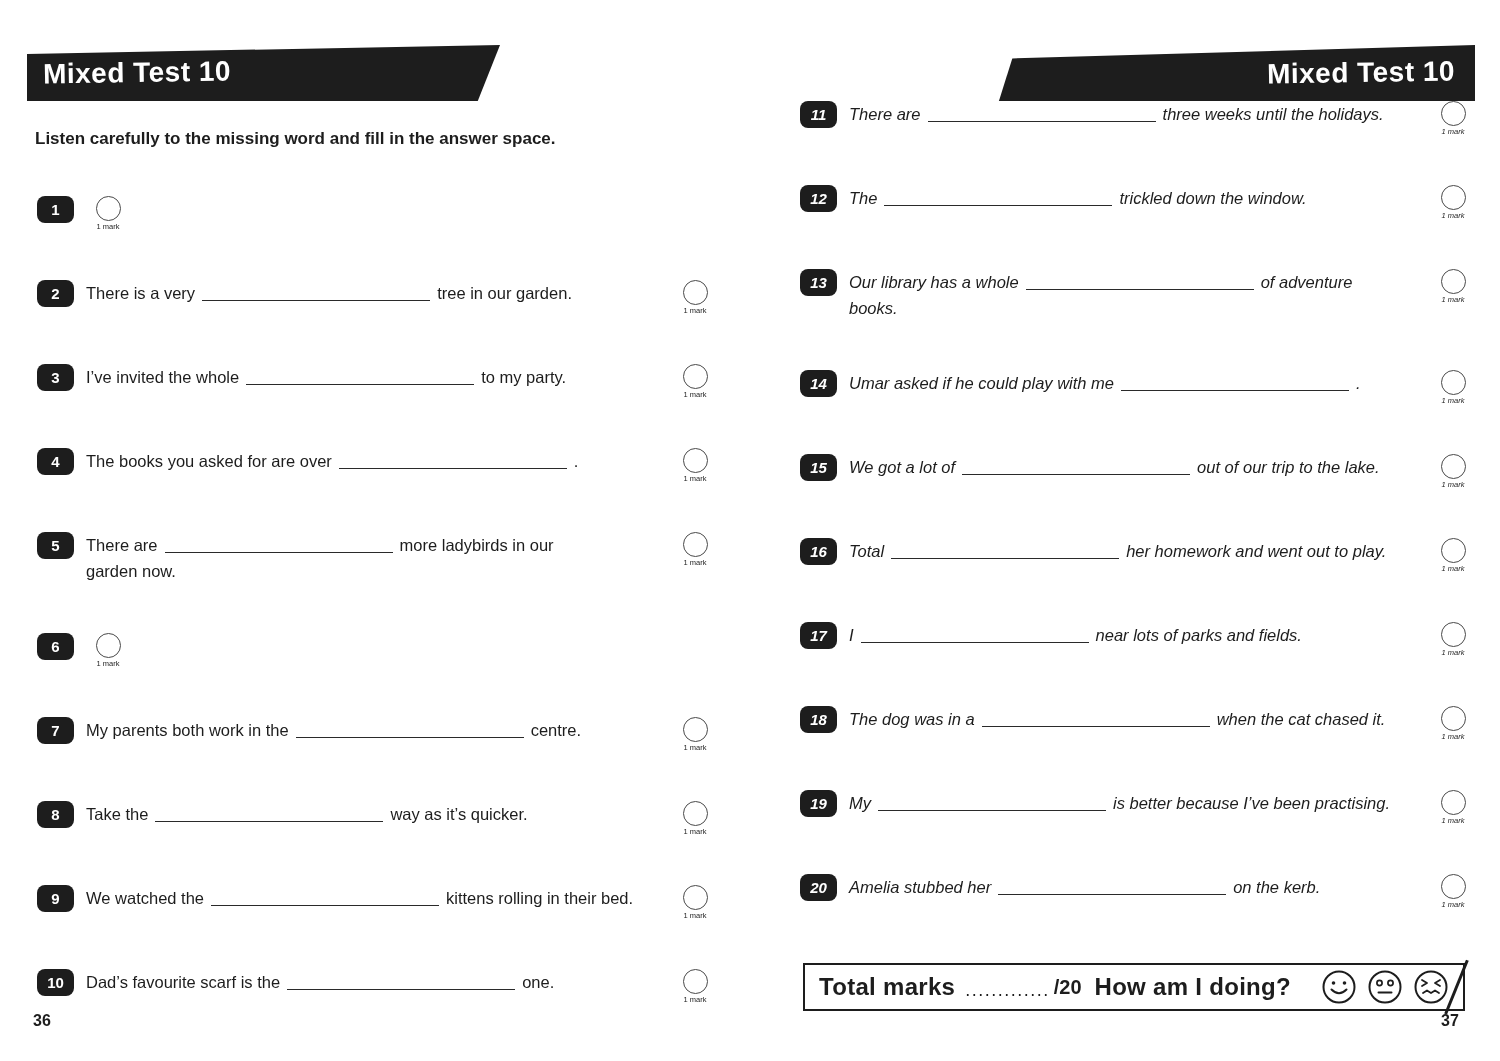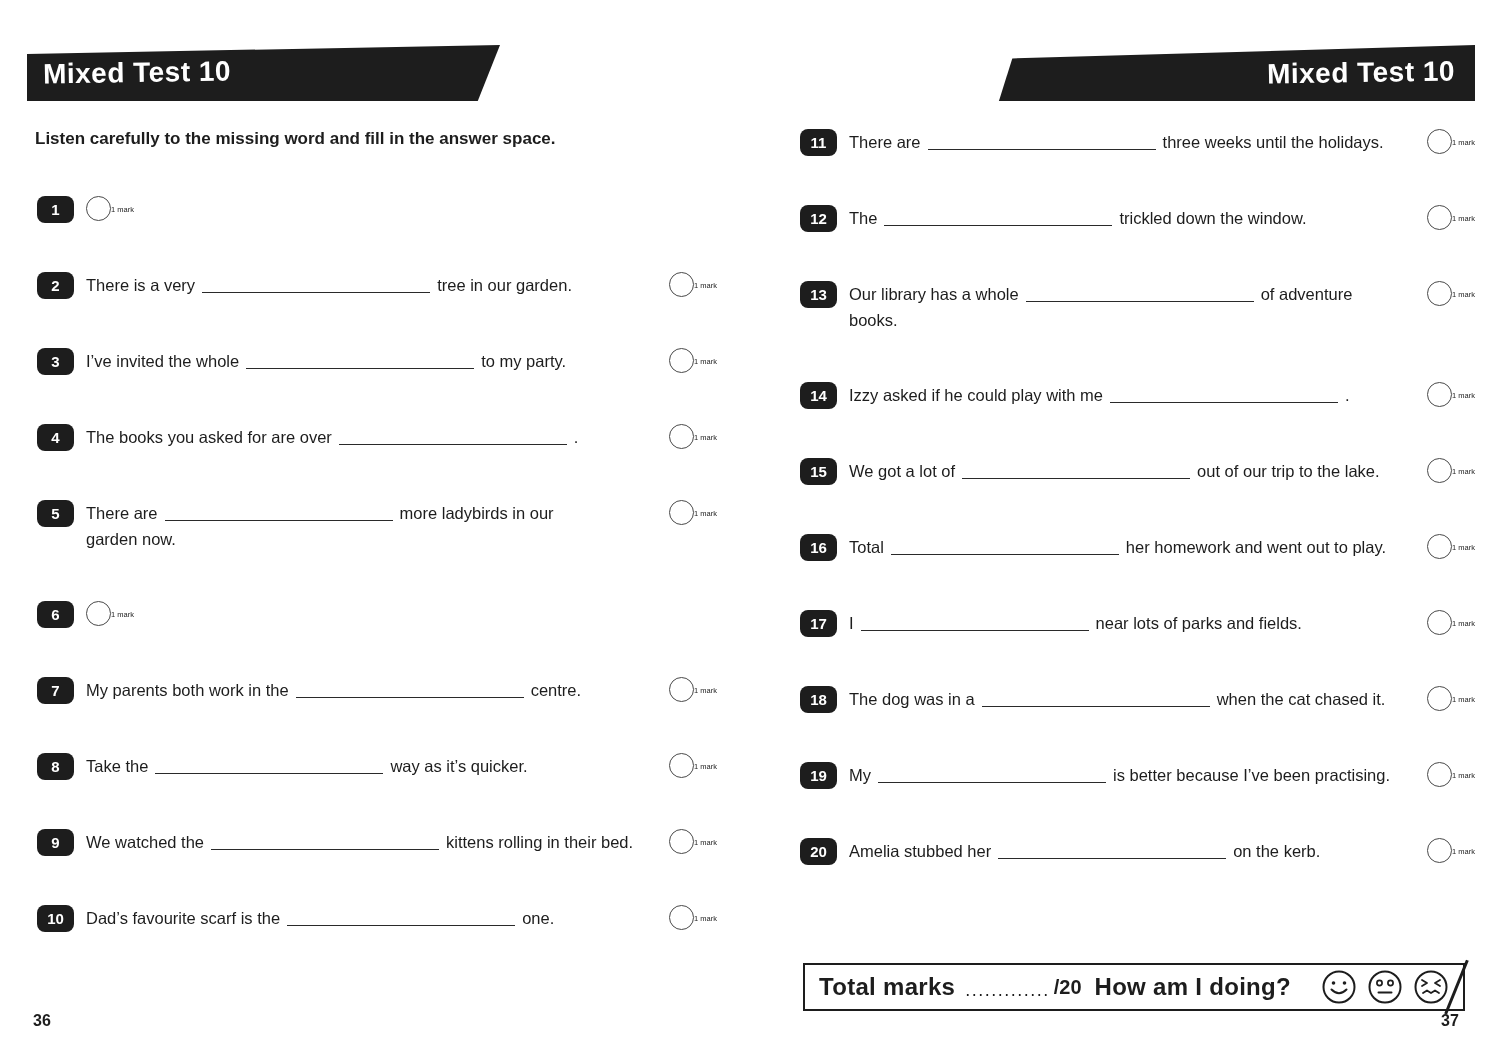--- a/index.html
+++ b/index.html
@@ -54,21 +54,21 @@
   
   .instruction {
     margin: 84px 0 0 8px;
     font-weight: bold;
     font-size: 17px;
   }
 
   
   .questions { padding-left: 10px; }
   .questions-left  { margin-top: 47px; }
-  .questions-right { margin-top: 84px; }
+  .questions-right { margin-top: 56px; font-style: italic; }
 
   .question-row {
     display: flex;
     align-items: flex-start;
     gap: 12px;
     margin-bottom: 49px;
   }
   .question-row:last-child { margin-bottom: 0; }
 
   .q-badge {
@@ -98,21 +98,21 @@
     width: 228px;
     height: 1px;
     border-bottom: 1.6px solid #2a2a2a;
     margin: 0 7px;
     vertical-align: -2px;
   }
 
   .mark-wrap {
     flex: 0 0 44px;
     display: flex;
-    flex-direction: row;
+    flex-direction: column;
     align-items: center;
     padding-top: 0;
   }
   .mark-circle {
     width: 25px;
     height: 25px;
     border: 1.5px solid #4a4a4a;
     border-radius: 50%;
     background: #fff;
   }
@@ -335,21 +335,21 @@
     </span>
     <span class="mark-wrap">
       <span class="mark-circle"></span>
       <span class="mark-label">1 mark</span>
     </span>
   </div>
 
   <div class="question-row">
     <span class="q-badge">14</span>
     <span class="q-text">
-      <span class="q-line1"><span>Izzy asked if he could play with me</span><span class="blank"></span><span>.</span></span>
+      <span class="q-line1"><span>Umar asked if he could play with me</span><span class="blank"></span><span>.</span></span>
       
     </span>
     <span class="mark-wrap">
       <span class="mark-circle"></span>
       <span class="mark-label">1 mark</span>
     </span>
   </div>
 
   <div class="question-row">
     <span class="q-badge">15</span>

